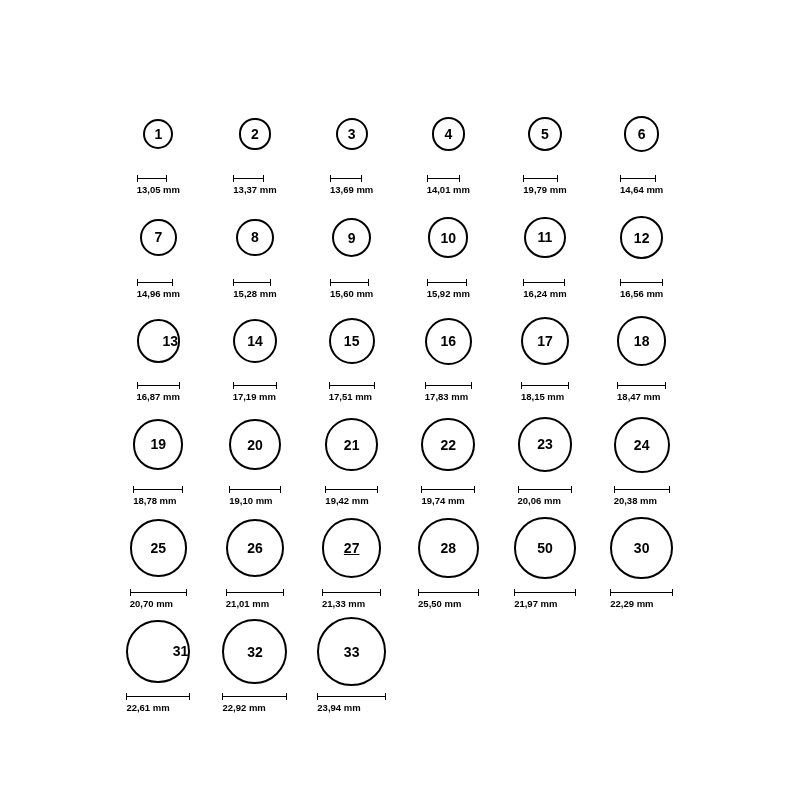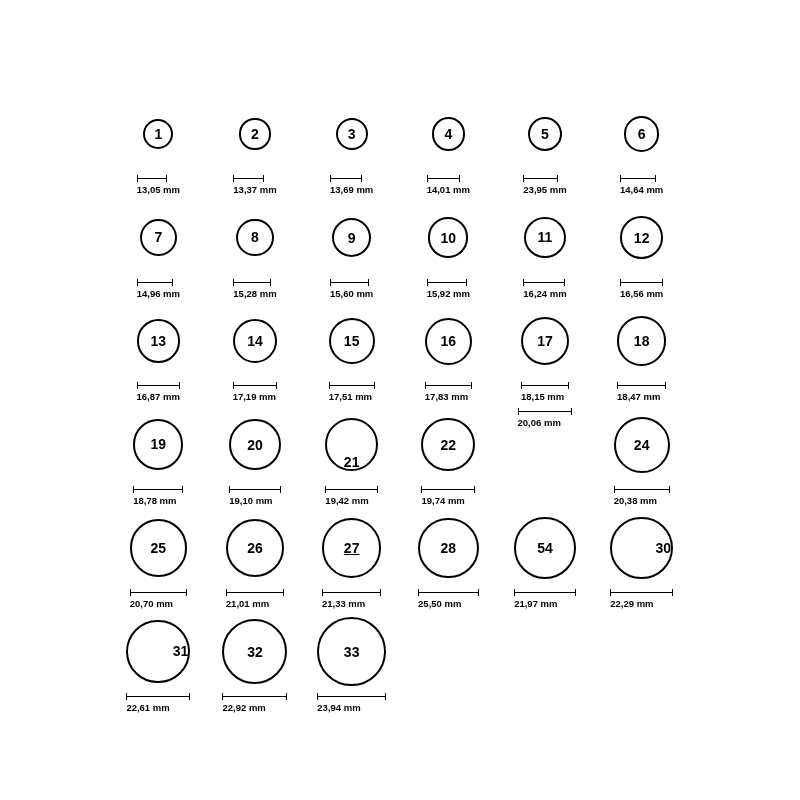--- a/index.html
+++ b/index.html
@@ -161,21 +161,21 @@
           <div class="ring" style="width: 34.5px; height: 34.5px;">
             <span class="ring-label">5</span>
           </div>
         </div>
         <div class="measure">
           <div class="caliper" style="width: 34.5px;">
             <span class="bar"></span>
             <span class="tick left"></span>
             <span class="tick right"></span>
           </div>
-          <div class="mm">23,95 mm</div>
+          <div class="mm">19,79 mm</div>
         </div>
       </div>
       <div class="cell">
         <div class="ring-wrap">
           <div class="ring" style="width: 35.6px; height: 35.6px;">
             <span class="ring-label">6</span>
           </div>
         </div>
         <div class="measure">
           <div class="caliper" style="width: 35.6px;">
@@ -271,21 +271,21 @@
           <div class="caliper" style="width: 42.5px;">
             <span class="bar"></span>
             <span class="tick left"></span>
             <span class="tick right"></span>
           </div>
           <div class="mm">16,56 mm</div>
         </div>
       </div>
       <div class="cell">
         <div class="ring-wrap">
-          <div class="ring" style="width: 43.6px; height: 43.6px;">
+          <div class="ring" style="width: 43.6px; height: 43.6px; justify-content: flex-end;">
             <span class="ring-label">13</span>
           </div>
         </div>
         <div class="measure">
           <div class="caliper" style="width: 43.6px;">
             <span class="bar"></span>
             <span class="tick left"></span>
             <span class="tick right"></span>
           </div>
           <div class="mm">16,87 mm</div>
@@ -391,21 +391,21 @@
           <div class="caliper" style="width: 51.5px;">
             <span class="bar"></span>
             <span class="tick left"></span>
             <span class="tick right"></span>
           </div>
           <div class="mm">19,10 mm</div>
         </div>
       </div>
       <div class="cell">
         <div class="ring-wrap">
-          <div class="ring" style="width: 52.6px; height: 52.6px; align-items: flex-end;">
+          <div class="ring" style="width: 52.6px; height: 52.6px;">
             <span class="ring-label">21</span>
           </div>
         </div>
         <div class="measure">
           <div class="caliper" style="width: 52.6px;">
             <span class="bar"></span>
             <span class="tick left"></span>
             <span class="tick right"></span>
           </div>
           <div class="mm">19,42 mm</div>
@@ -420,20 +420,25 @@
         <div class="measure">
           <div class="caliper" style="width: 53.7px;">
             <span class="bar"></span>
             <span class="tick left"></span>
             <span class="tick right"></span>
           </div>
           <div class="mm">19,74 mm</div>
         </div>
       </div>
       <div class="cell">
+        <div class="ring-wrap">
+          <div class="ring" style="width: 54.9px; height: 54.9px;">
+            <span class="ring-label">23</span>
+          </div>
+        </div>
         <div class="measure">
           <div class="caliper" style="width: 54.9px;">
             <span class="bar"></span>
             <span class="tick left"></span>
             <span class="tick right"></span>
           </div>
           <div class="mm">20,06 mm</div>
         </div>
       </div>
       <div class="cell">
@@ -507,35 +512,35 @@
             <span class="bar"></span>
             <span class="tick left"></span>
             <span class="tick right"></span>
           </div>
           <div class="mm">25,50 mm</div>
         </div>
       </div>
       <div class="cell">
         <div class="ring-wrap">
           <div class="ring" style="width: 61.7px; height: 61.7px;">
-            <span class="ring-label">54</span>
+            <span class="ring-label">50</span>
           </div>
         </div>
         <div class="measure">
           <div class="caliper" style="width: 61.7px;">
             <span class="bar"></span>
             <span class="tick left"></span>
             <span class="tick right"></span>
           </div>
           <div class="mm">21,97 mm</div>
         </div>
       </div>
       <div class="cell">
         <div class="ring-wrap">
-          <div class="ring" style="width: 62.8px; height: 62.8px; justify-content: flex-end;">
+          <div class="ring" style="width: 62.8px; height: 62.8px;">
             <span class="ring-label">30</span>
           </div>
         </div>
         <div class="measure">
           <div class="caliper" style="width: 62.8px;">
             <span class="bar"></span>
             <span class="tick left"></span>
             <span class="tick right"></span>
           </div>
           <div class="mm">22,29 mm</div>

